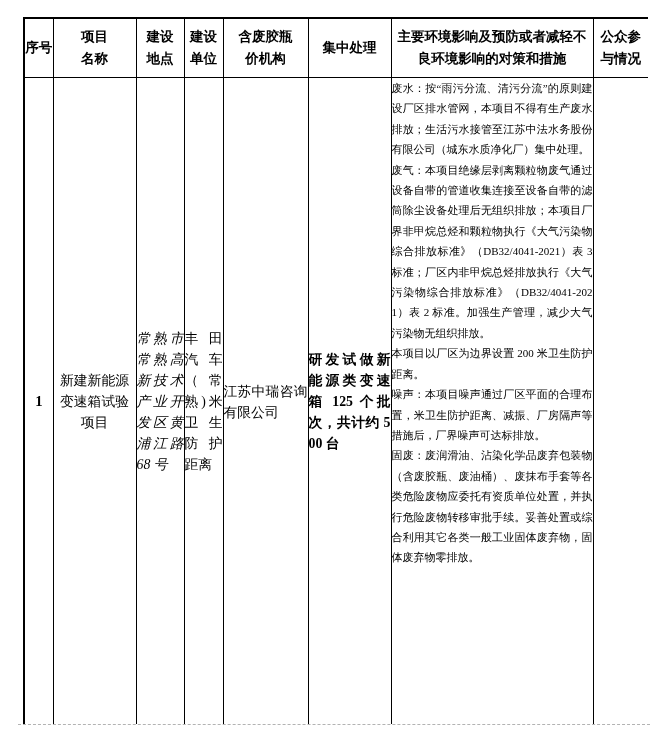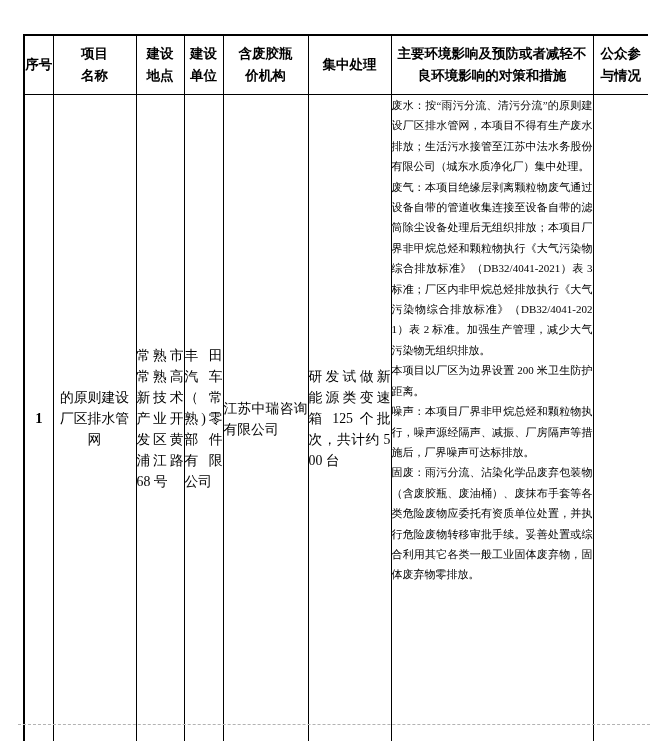--- a/index.html
+++ b/index.html
@@ -11,21 +11,21 @@
     width: 659px;
     height: 747px;
     position: relative;
     font-family: "Liberation Serif", "DejaVu Serif", serif;
     color: #000000;
     overflow: hidden;
   }
   .table-wrap {
     position: absolute;
     left: 23px;
-    top: 34px;
+    top: 17px;
     width: 625px;
     height: 707px;
     overflow: hidden;
   }
   table.doc-table {
     border-collapse: collapse;
     table-layout: fixed;
     width: 625px;
     height: 710px;
     border: 2px solid #000000;
@@ -56,36 +56,38 @@
     font-size: 14.5px;
   }
   td.c-name {
     text-align: center;
     padding: 1px 2px;
   }
   td.c-loc {
     text-align: justify;
     word-break: break-all;
     padding: 1px 2px;
+    font-style: italic;
   }
   td.c-builder {
     text-align: justify;
     word-break: break-all;
     padding: 0 1px;
   }
   td.c-agency {
     text-align: justify;
     word-break: break-all;
     padding: 1px 4px;
     margin-left: 29px;
   }
   td.c-overview {
     text-align: justify;
     word-break: break-all;
     padding: 1px 2px;
+    font-weight: bold;
   }
   td.c-measures {
     vertical-align: top;
     text-align: justify;
     word-break: break-all;
     padding: 1px 2px;
     font-size: 11px;
     line-height: 20.4px;
   }
   td.c-public {
@@ -133,31 +135,31 @@
         <th class="hdr">集中处理</th>
         <th class="hdr">主要环境影响及预防或者减轻不
 良环境影响的对策和措施</th>
         <th class="hdr">公众参
 与情况</th>
       </tr>
     </thead>
     <tbody>
       <tr>
         <td class="body-cell c-seq">1</td>
-        <td class="body-cell c-name">的原则建设厂区排水管网</td>
+        <td class="body-cell c-name">新建新能源变速箱试验项目</td>
         <td class="body-cell c-loc">常熟市常熟高新技术产业开发区黄浦江路 68 号</td>
-        <td class="body-cell c-builder">丰田汽车（常熟)零部件有限公司</td>
+        <td class="body-cell c-builder">丰田汽车（常熟)米卫生防护距离</td>
         <td class="body-cell c-agency">江苏中瑞咨询有限公司</td>
         <td class="body-cell c-overview">研发试做新能源类变速箱 125 个批次，共计约 500 台</td>
         <td class="body-cell c-measures">
           <div class="measure-par">废水：按“雨污分流、清污分流”的原则建设厂区排水管网，本项目不得有生产废水排放；生活污水接管至江苏中法水务股份有限公司（城东水质净化厂）集中处理。</div>
           <div class="measure-par">废气：本项目绝缘层剥离颗粒物废气通过设备自带的管道收集连接至设备自带的滤筒除尘设备处理后无组织排放；本项目厂界非甲烷总烃和颗粒物执行《大气污染物综合排放标准》（DB32/4041-2021）表 3 标准；厂区内非甲烷总烃排放执行《大气污染物综合排放标准》（DB32/4041-2021）表 2 标准。加强生产管理，减少大气污染物无组织排放。</div>
           <div class="measure-par">本项目以厂区为边界设置 200 米卫生防护距离。</div>
-          <div class="measure-par">噪声：本项目厂界非甲烷总烃和颗粒物执行，噪声源经隔声、减振、厂房隔声等措施后，厂界噪声可达标排放。</div>
-          <div class="measure-par">固废：雨污分流、沾染化学品废弃包装物（含废胶瓶、废油桶）、废抹布手套等各类危险废物应委托有资质单位处置，并执行危险废物转移审批手续。妥善处置或综合利用其它各类一般工业固体废弃物，固体废弃物零排放。</div>
+          <div class="measure-par">噪声：本项目噪声通过厂区平面的合理布置，米卫生防护距离、减振、厂房隔声等措施后，厂界噪声可达标排放。</div>
+          <div class="measure-par">固废：废润滑油、沾染化学品废弃包装物（含废胶瓶、废油桶）、废抹布手套等各类危险废物应委托有资质单位处置，并执行危险废物转移审批手续。妥善处置或综合利用其它各类一般工业固体废弃物，固体废弃物零排放。</div>
         </td>
         <td class="body-cell c-public"></td>
       </tr>
     </tbody>
   </table>
 </div>
 
 <div class="page-cut"></div>
 
 </body></html>

